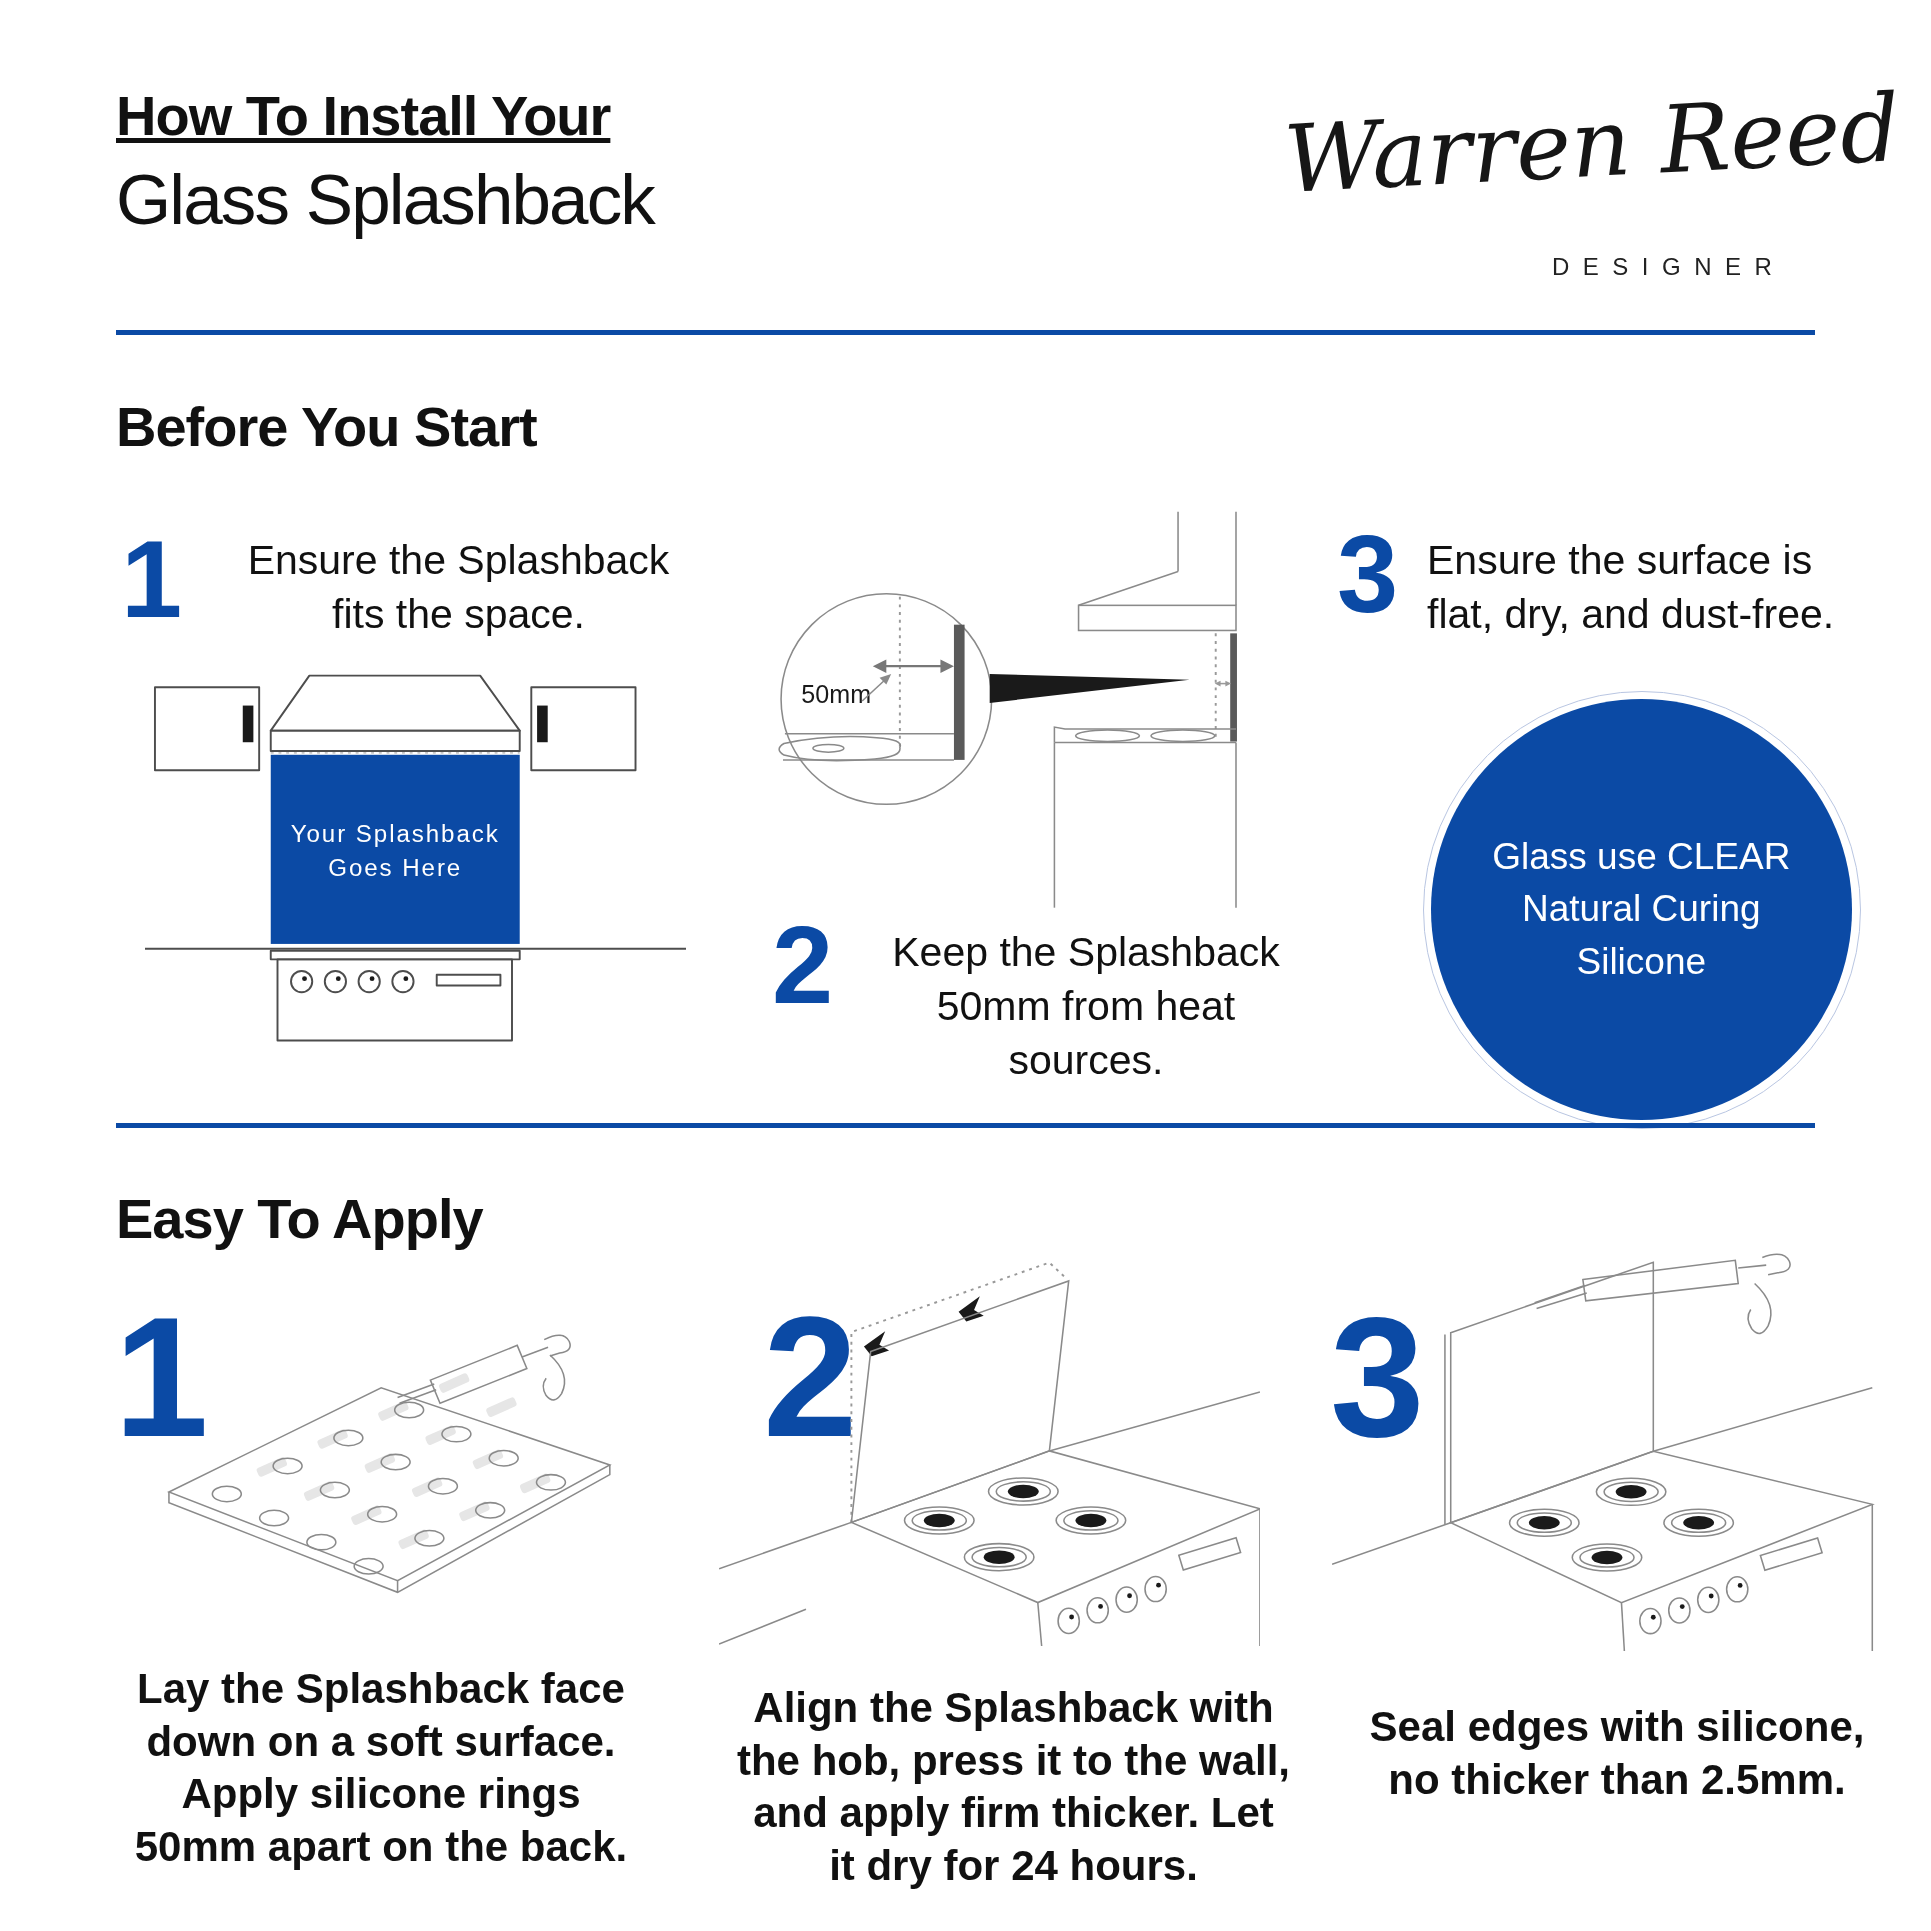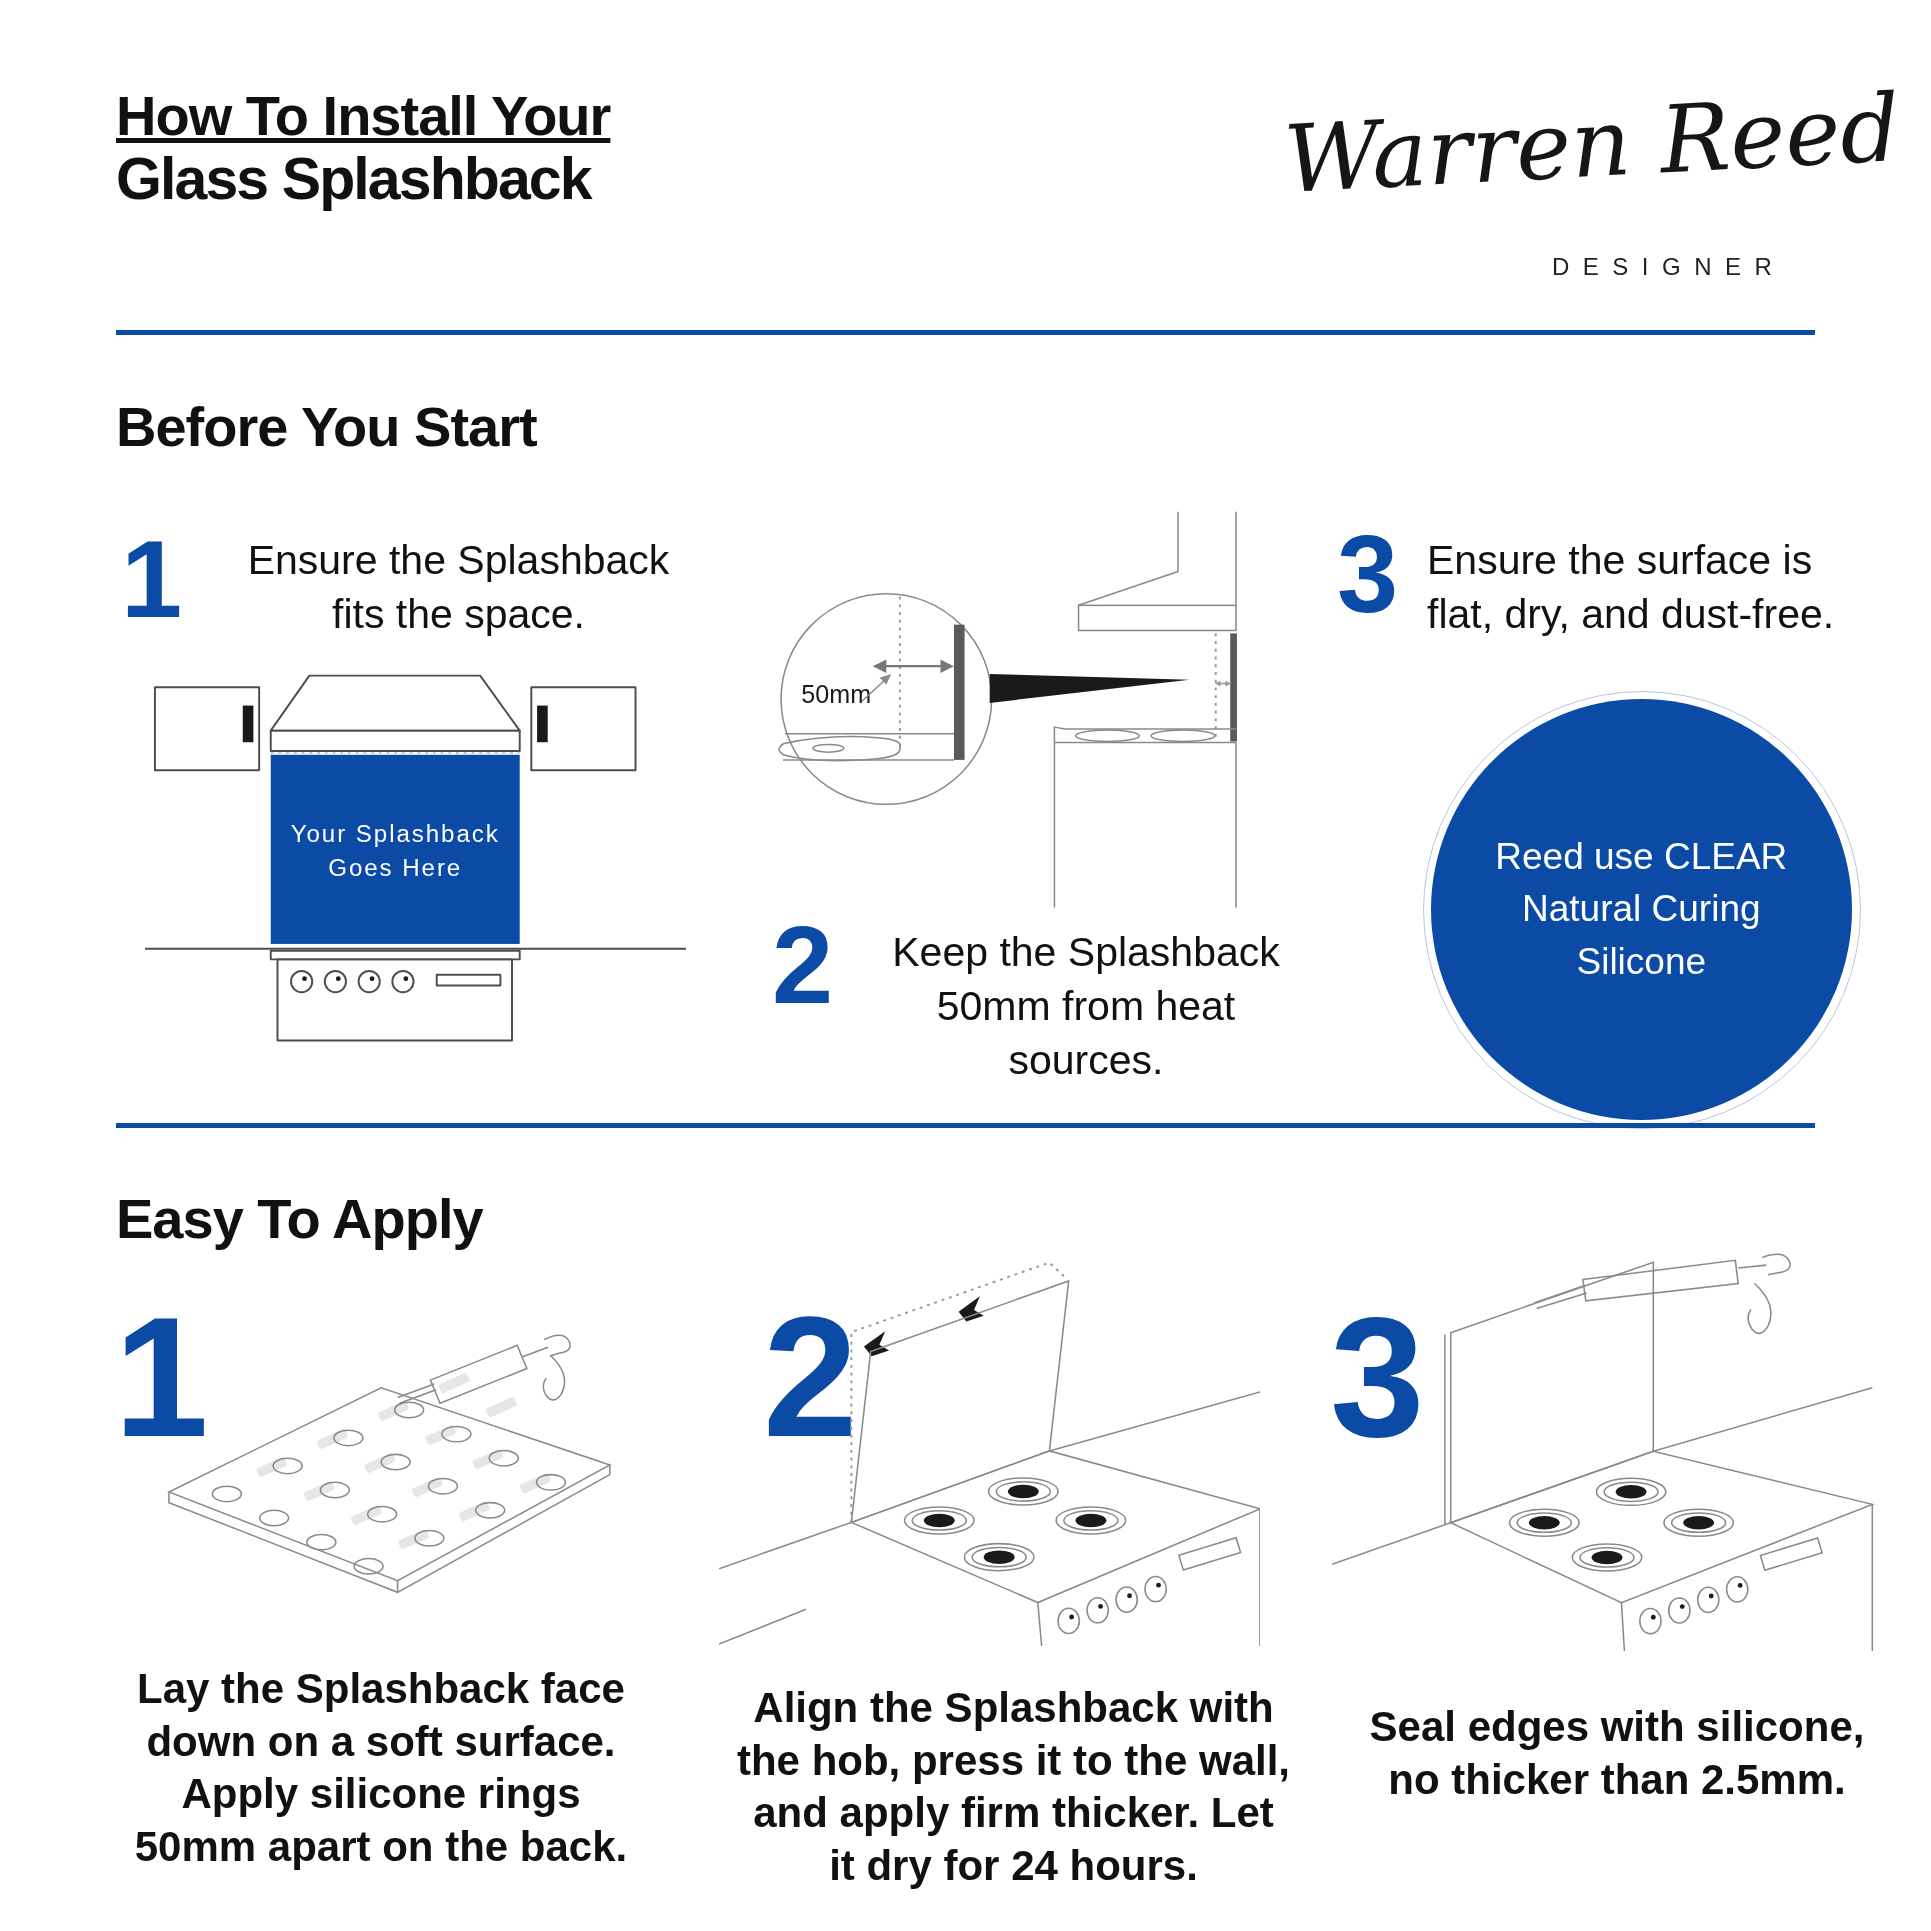--- a/index.html
+++ b/index.html
@@ -8,21 +8,21 @@
     --line:#4d4d4d;
   }
   html,body{margin:0;padding:0;background:#ffffff;}
   .page{
     position:relative;width:1931px;height:1931px;background:#fff;overflow:hidden;
     font-family:"Liberation Sans",sans-serif;color:var(--ink);
   }
   .abs{position:absolute;}
   
   .title-small{font-size:56px;font-weight:700;letter-spacing:-1px;line-height:1.1;text-decoration:underline;}
-  .title-big{font-size:59px;font-weight:700;letter-spacing:-1.9px;line-height:1.05;margin-top:2px;}
+  .title-big{font-size:71px;font-weight:400;letter-spacing:-1.9px;line-height:1.05;margin-top:16px;}
   .logo-script{
     font-family:"DejaVu Serif",serif;font-style:italic;font-weight:500;
     font-size:93px;color:#161616;white-space:nowrap;transform:rotate(-3deg);
   }
   .logo-sub{font-size:24px;letter-spacing:13.5px;color:#222;font-weight:500;white-space:nowrap;}
   .divider{background:var(--accent);width:1699px;height:4.8px;left:116px;}
   .sec-heading{font-size:56px;font-weight:800;letter-spacing:-1px;}
   
   .step-num{color:var(--accent);font-weight:800;font-size:110px;line-height:0.9;}
   .step-text{font-size:41px;font-weight:400;line-height:1.32;}
@@ -167,21 +167,21 @@
   </div>
 
   <div class="abs step-num" style="left:1337px;top:524px;">3</div>
   <div class="abs step-text" style="left:1427px;top:533px;width:463px;">
     <div>Ensure the surface is</div>
     <div>flat, dry, and dust-free.</div>
   </div>
 
   <div class="abs note-ring" style="left:1423px;top:691px;">
     <div class="note-circle">
-      <div>Reed use CLEAR</div>
+      <div>Glass use CLEAR</div>
       <div>Natural Curing</div>
       <div>Silicone</div>
     </div>
   </div>
 
   <div class="abs divider" style="top:1123px;"></div>
 
   <div class="abs sec-heading" style="left:116px;top:1186px;">Easy To Apply</div>
 
   <div class="abs big-num" style="left:114px;top:1305px;">1</div>

